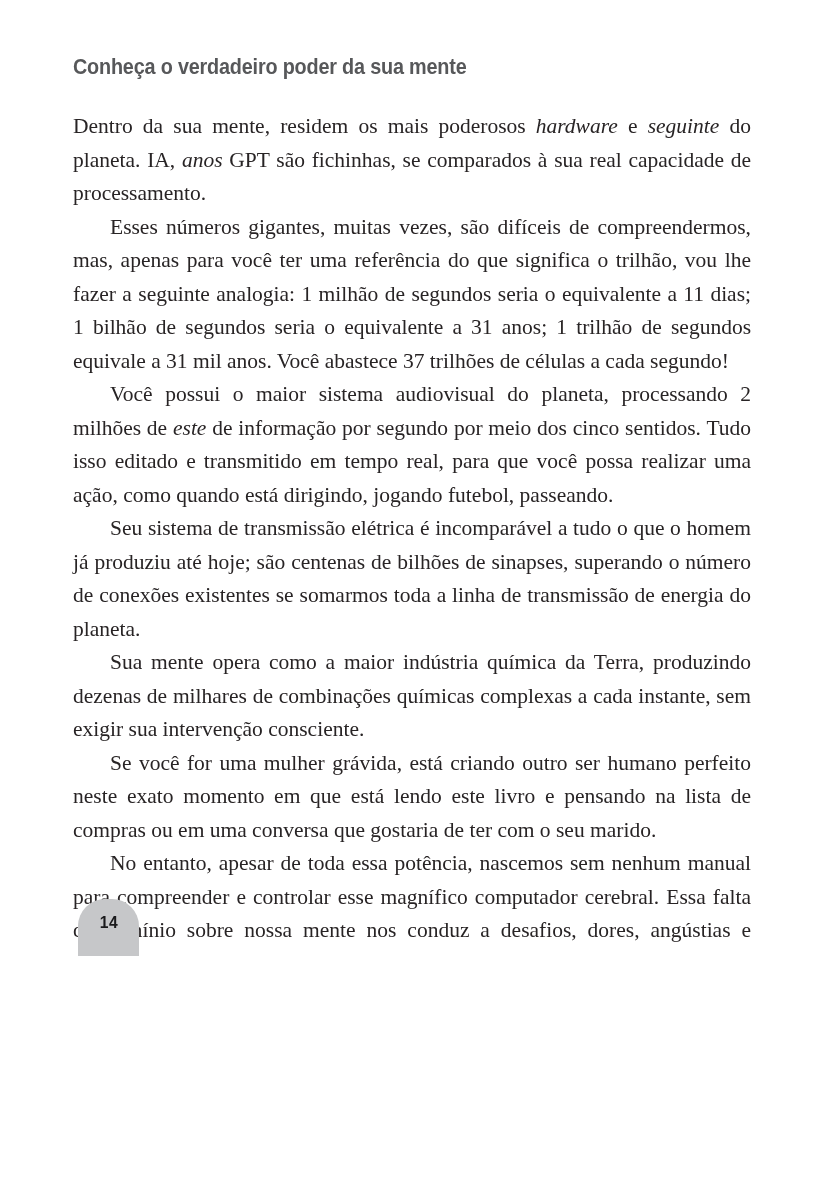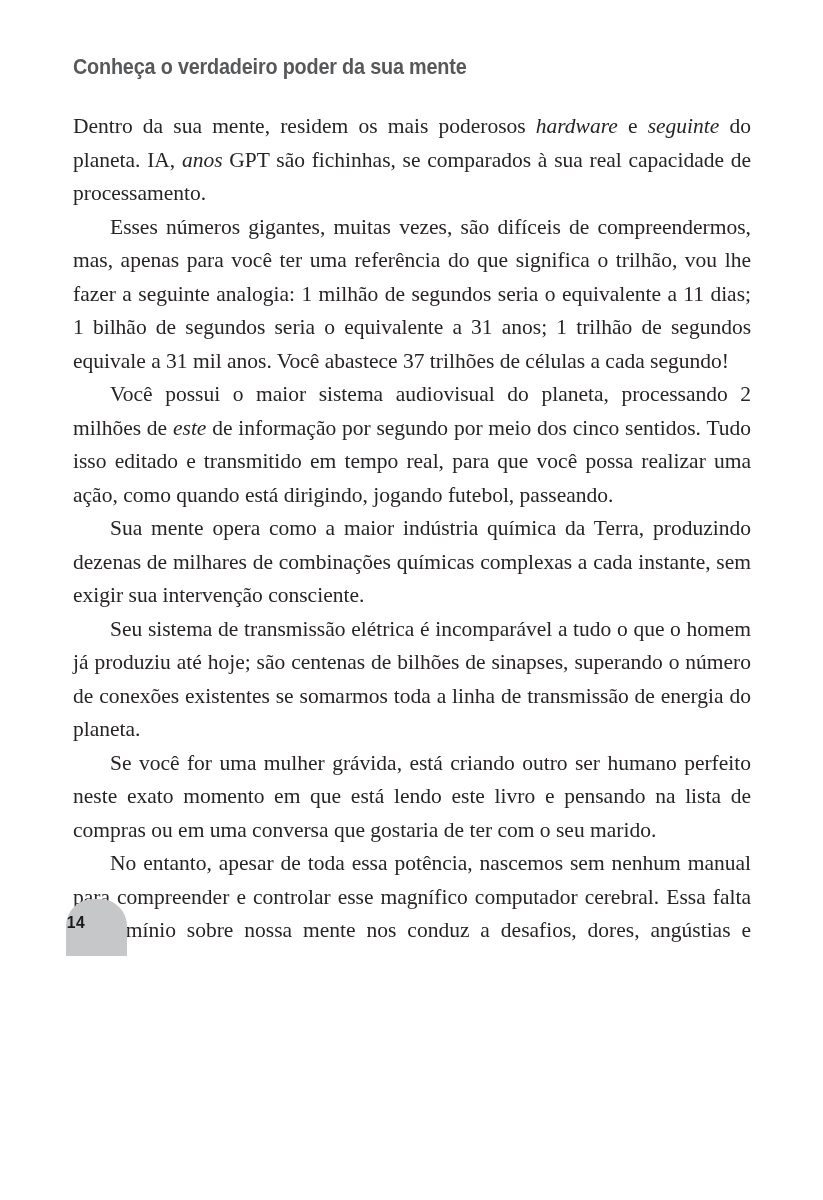--- a/index.html
+++ b/index.html
@@ -39,26 +39,27 @@
     font-size:21.5px;
     line-height:33.5px;
     color:var(--body-text);
     text-align:justify;
   }
   .body-text p.para{margin:0;}
   .body-text p.para.indent{text-indent:37px;}
   .body-text em{font-style:italic;}
   .page-tab{
     position:absolute;
-    left:66px;
+    left:78px;
     bottom:0;
     width:61px;
     height:57px;
     background:var(--tab-bg);
     border-radius:27px 27px 0 0;
+    text-align:center;
   }
   .page-tab .page-number{
     display:inline-block;
     margin-top:14px;
     font-family:"Liberation Sans", sans-serif;
     font-weight:bold;
     font-size:17px;
     letter-spacing:0.5px;
     color:var(--page-number);
     transform:scaleX(0.92);
@@ -87,22 +88,22 @@
 </head>
 <body>
 
 <div class="page">
   <div class="content">
     <h1 class="chapter-heading">Conheça o verdadeiro poder da sua mente</h1>
     <main class="body-text" id="paragraphs">
         <p class="para"><span>Dentro da sua mente, residem os mais poderosos </span><em>hardware</em><span> e </span><em>seguinte</em><span> do planeta. IA, </span><em>anos</em><span> GPT são fichinhas, se comparados à sua real capacidade de processamento.</span></p>
         <p class="para indent"><span>Esses números gigantes, muitas vezes, são difíceis de compreendermos, mas, apenas para você ter uma referência do que significa o trilhão, vou lhe fazer a seguinte analogia: 1 milhão de segundos seria o equivalente a 11 dias; 1 bilhão de segundos seria o equivalente a 31 anos; 1 trilhão de segundos equivale a 31 mil anos. Você abastece 37 trilhões de células a cada segundo!</span></p>
         <p class="para indent"><span>Você possui o maior sistema audiovisual do planeta, processando 2 milhões de </span><em>este</em><span> de informação por segundo por meio dos cinco sentidos. Tudo isso editado e transmitido em tempo real, para que você possa realizar uma ação, como quando está dirigindo, jogando futebol, passeando.</span></p>
+        <p class="para indent"><span>Seu sistema de transmissão elétrica é incomparável a tudo o que o homem já produziu até hoje; são centenas de bilhões de sinapses, superando o número de conexões existentes se somarmos toda a linha de transmissão de energia do planeta.</span></p>
         <p class="para indent"><span>Sua mente opera como a maior indústria química da Terra, produzindo dezenas de milhares de combinações químicas complexas a cada instante, sem exigir sua intervenção consciente.</span></p>
-        <p class="para indent"><span>Seu sistema de transmissão elétrica é incomparável a tudo o que o homem já produziu até hoje; são centenas de bilhões de sinapses, superando o número de conexões existentes se somarmos toda a linha de transmissão de energia do planeta.</span></p>
         <p class="para indent"><span>Se você for uma mulher grávida, está criando outro ser humano perfeito neste exato momento em que está lendo este livro e pensando na lista de compras ou em uma conversa que gostaria de ter com o seu marido.</span></p>
         <p class="para indent"><span>No entanto, apesar de toda essa potência, nascemos sem nenhum manual para compreender e controlar esse magnífico computador cerebral. Essa falta de domínio sobre nossa mente nos conduz a desafios, dores, angústias e inseguranças, que, muitas vezes, debilitam-nos, a ponto de travarem nossas ações ou de tirarem completamente nossa alegria de viver.</span></p>
       </main>
   </div>
 
   <div class="page-tab">
     <span class="page-number">14</span>
   </div>
 
   <div class="running-title">

